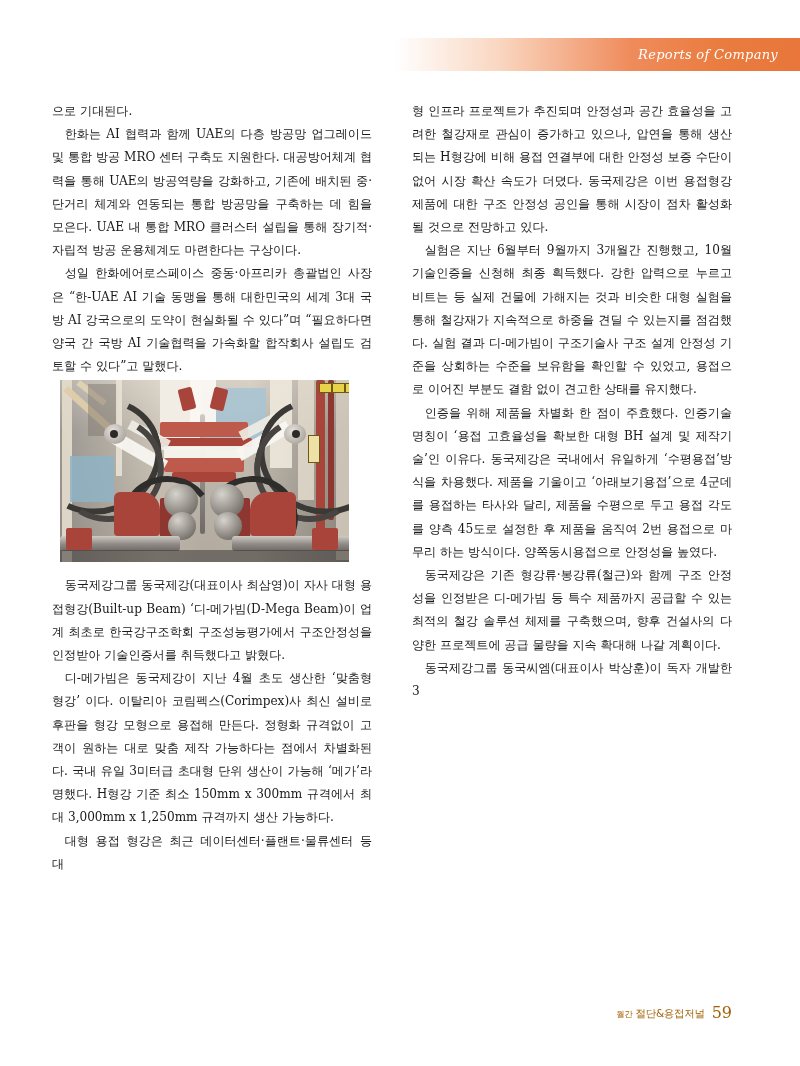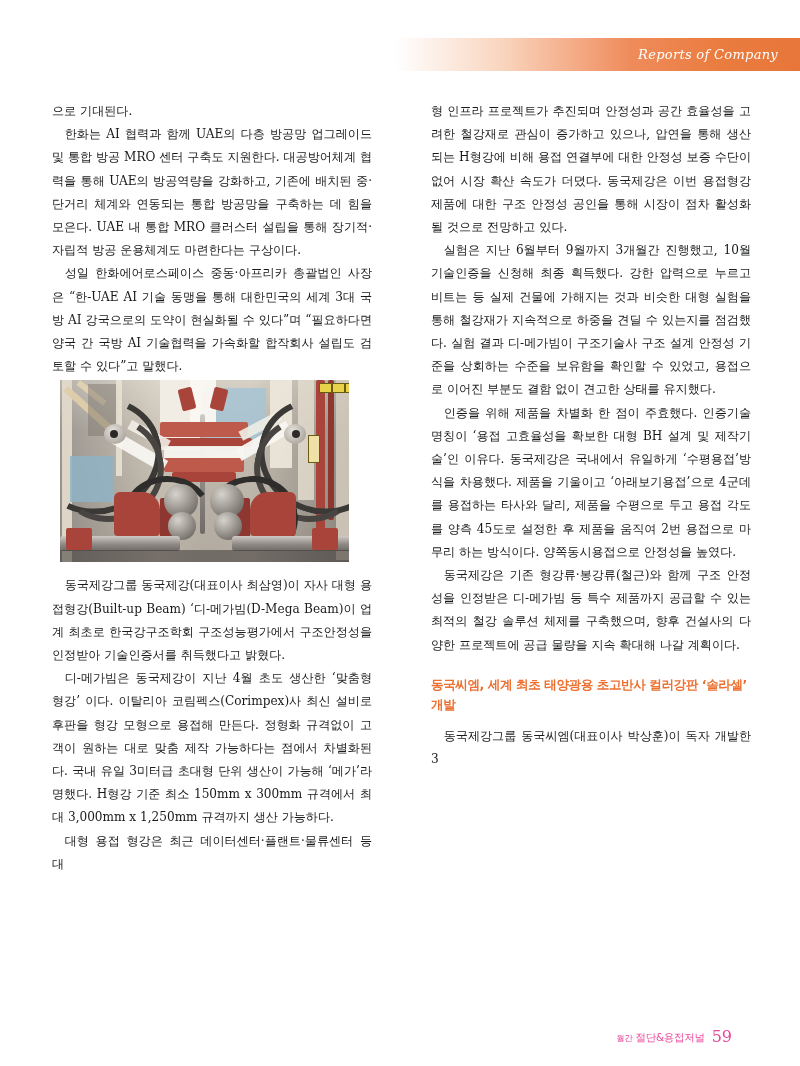--- a/index.html
+++ b/index.html
@@ -51,21 +51,21 @@
     position: absolute;
     top: 100px;
     width: 320px;
     font-size: 12.1px;
     line-height: 23.2px;
     color: #18191b;
     text-align: justify;
     text-justify: inter-character;
   }
   .col-left  { left: 52px; }
-  .col-right { left: 412px; margin-left: 19px; }
+  .col-right { left: 412px; }
 
   .para {
     margin: 0;
     text-indent: 1.05em;
     text-align: justify;
   }
   .para.no-indent { text-indent: 0; }
 
   
   .section-head {
@@ -142,22 +142,21 @@
 
   
   .footer {
     position: absolute;
     left: 0;
     top: 1002px;
     width: 800px;
     text-align: right;
     padding-right: 68px;
     box-sizing: border-box;
-    color: #ec4899;
-    margin-top: 24px;
+    color: #a16207;
   }
   .footer-journal {
     font-family: "DejaVu Sans", "Liberation Sans", sans-serif;
     font-size: 10.5px;
     letter-spacing: -0.3px;
   }
   .footer-journal .small {
     font-size: 8.4px;
   }
   .footer-pagenum {
@@ -254,21 +253,20 @@
     <p class="para">디-메가빔은 동국제강이 지난 4월 초도 생산한 ‘맞춤형 형강’ 이다. 이탈리아 코림펙스(Corimpex)사 최신 설비로 후판을 형강 모형으로 용접해 만든다. 정형화 규격없이 고객이 원하는 대로 맞춤 제작 가능하다는 점에서 차별화된다. 국내 유일 3미터급 초대형 단위 생산이 가능해 ‘메가’라 명했다. H형강 기준 최소 150mm x 300mm 규격에서 최대 3,000mm x 1,250mm 규격까지 생산 가능하다.</p>
     <p class="para">대형 용접 형강은 최근 데이터센터·플랜트·물류센터 등 대</p>
   </div>
 
   <div class="col col-right">
     <p class="para no-indent">형 인프라 프로젝트가 추진되며 안정성과 공간 효율성을 고려한 철강재로 관심이 증가하고 있으나, 압연을 통해 생산되는 H형강에 비해 용접 연결부에 대한 안정성 보증 수단이 없어 시장 확산 속도가 더뎠다. 동국제강은 이번 용접형강 제품에 대한 구조 안정성 공인을 통해 시장이 점차 활성화 될 것으로 전망하고 있다.</p>
     <p class="para">실험은 지난 6월부터 9월까지 3개월간 진행했고, 10월 기술인증을 신청해 최종 획득했다. 강한 압력으로 누르고 비트는 등 실제 건물에 가해지는 것과 비슷한 대형 실험을 통해 철강재가 지속적으로 하중을 견딜 수 있는지를 점검했다. 실험 결과 디-메가빔이 구조기술사 구조 설계 안정성 기준을 상회하는 수준을 보유함을 확인할 수 있었고, 용접으로 이어진 부분도 결함 없이 견고한 상태를 유지했다.</p>
     <p class="para">인증을 위해 제품을 차별화 한 점이 주효했다. 인증기술 명칭이 ‘용접 고효율성을 확보한 대형 BH 설계 및 제작기술’인 이유다. 동국제강은 국내에서 유일하게 ‘수평용접’방식을 차용했다. 제품을 기울이고 ‘아래보기용접’으로 4군데를 용접하는 타사와 달리, 제품을 수평으로 두고 용접 각도를 양측 45도로 설정한 후 제품을 움직여 2번 용접으로 마무리 하는 방식이다. 양쪽동시용접으로 안정성을 높였다.</p>
     <p class="para">동국제강은 기존 형강류·봉강류(철근)와 함께 구조 안정성을 인정받은 디-메가빔 등 특수 제품까지 공급할 수 있는 최적의 철강 솔루션 체제를 구축했으며, 향후 건설사의 다양한 프로젝트에 공급 물량을 지속 확대해 나갈 계획이다.</p>
 
-    <div class="section-head">동국씨엠, 세계 최초 태양광용 초고반사 컬러강판 ‘솔라셀’ 개발</div>
 
     <p class="para">동국제강그룹 동국씨엠(대표이사 박상훈)이 독자 개발한 3</p>
   </div>
 
   <div class="footer">
     <span class="footer-journal"><span class="small">월간</span> <span>절단&amp;용접저널</span></span><span class="footer-pagenum">59</span>
   </div>
 
 </div>
 

